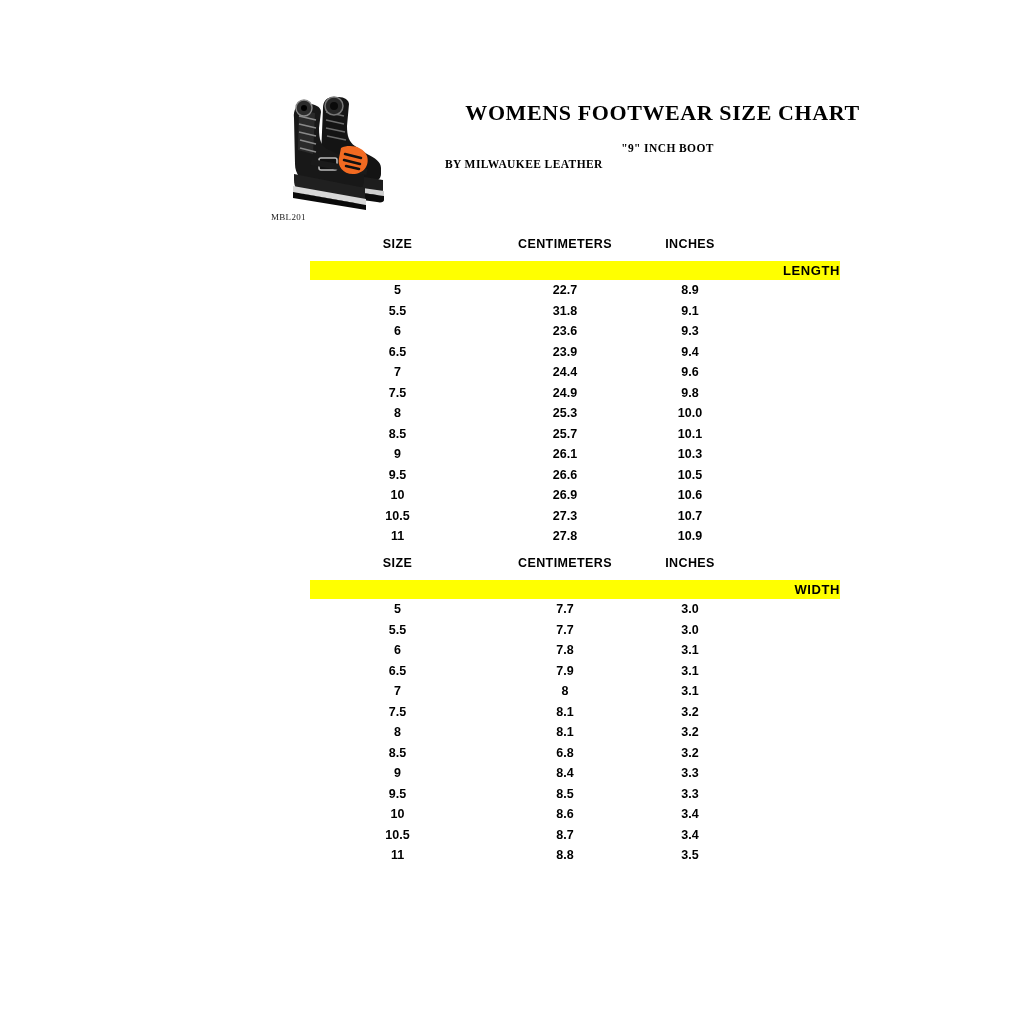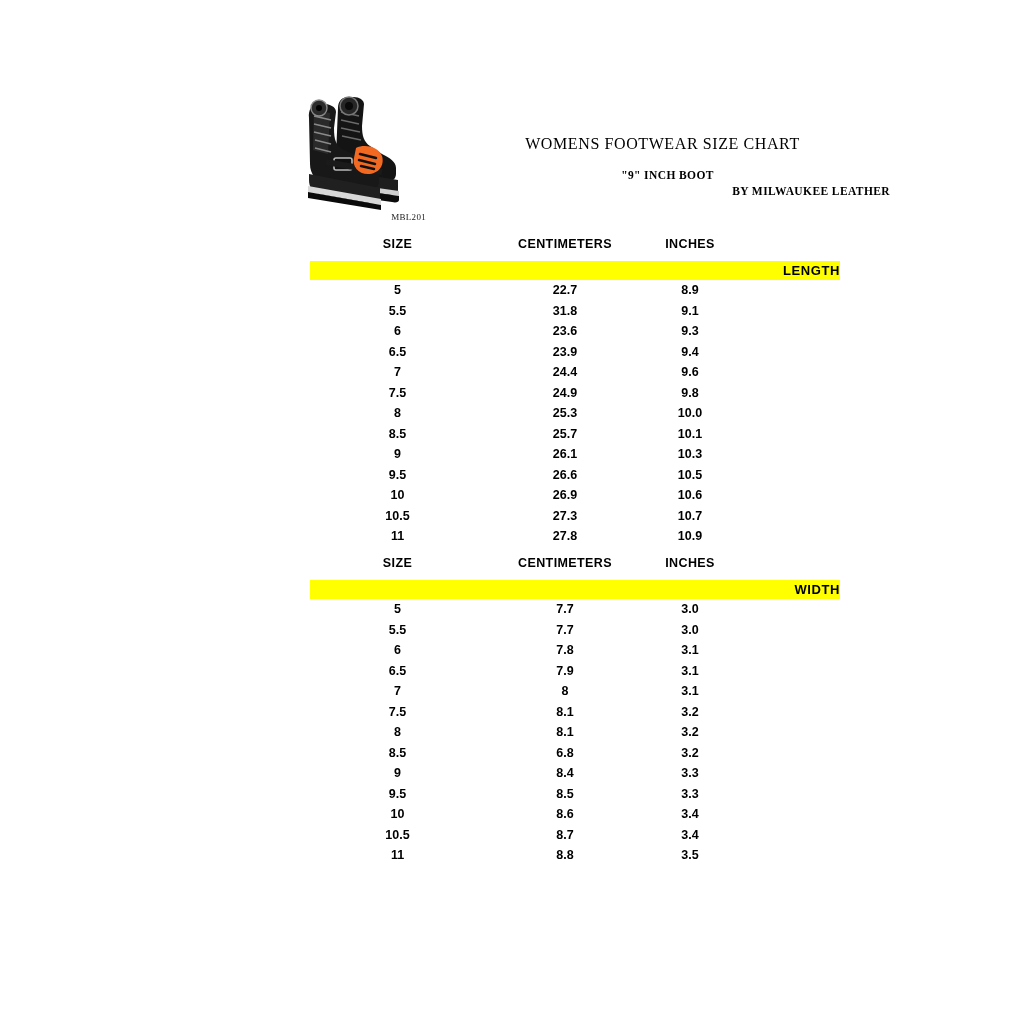--- a/index.html
+++ b/index.html
@@ -26,23 +26,23 @@
     position: absolute;
     top: 70px;
     left: 270px;
     width: 620px;
     height: 160px;
   }
 
   .boot-block {
     position: absolute;
     top: 0;
-    left: 16px;
+    left: 1px;
     width: 140px;
-    text-align: right;
+    text-align: left;
   }
 
   .boot-img {
     position: relative;
     width: 140px;
     height: 140px;
   }
 
   .boot-code {
     font-family: "Liberation Serif", serif;
@@ -54,45 +54,44 @@
 
   .title-block {
     position: absolute;
     top: 30px;
     left: 165px;
     width: 455px;
   }
 
   .chart-title {
     font-family: "Liberation Serif", serif;
-    font-weight: normal;
-    font-size: 16px;
+    font-weight: bold;
+    font-size: 22px;
     letter-spacing: 0.6px;
     text-align: center;
     white-space: nowrap;
-    margin-top: 35px;
   }
 
   .sub1 {
     font-family: "Liberation Serif", serif;
     font-weight: bold;
     font-size: 11.5px;
     letter-spacing: 0.4px;
     margin-top: 16px;
     text-align: center;
     padding-left: 10px;
   }
 
   .sub2 {
     font-family: "Liberation Serif", serif;
     font-weight: bold;
     font-size: 11.5px;
     letter-spacing: 0.4px;
     margin-top: 4px;
-    text-align: right;
+    text-align: left;
     padding-left: 10px;
   }
 
   
   .table-wrap {
     position: absolute;
     left: 310px;
     width: 530px;
   }
   #length-table-wrap { top: 234px; }

